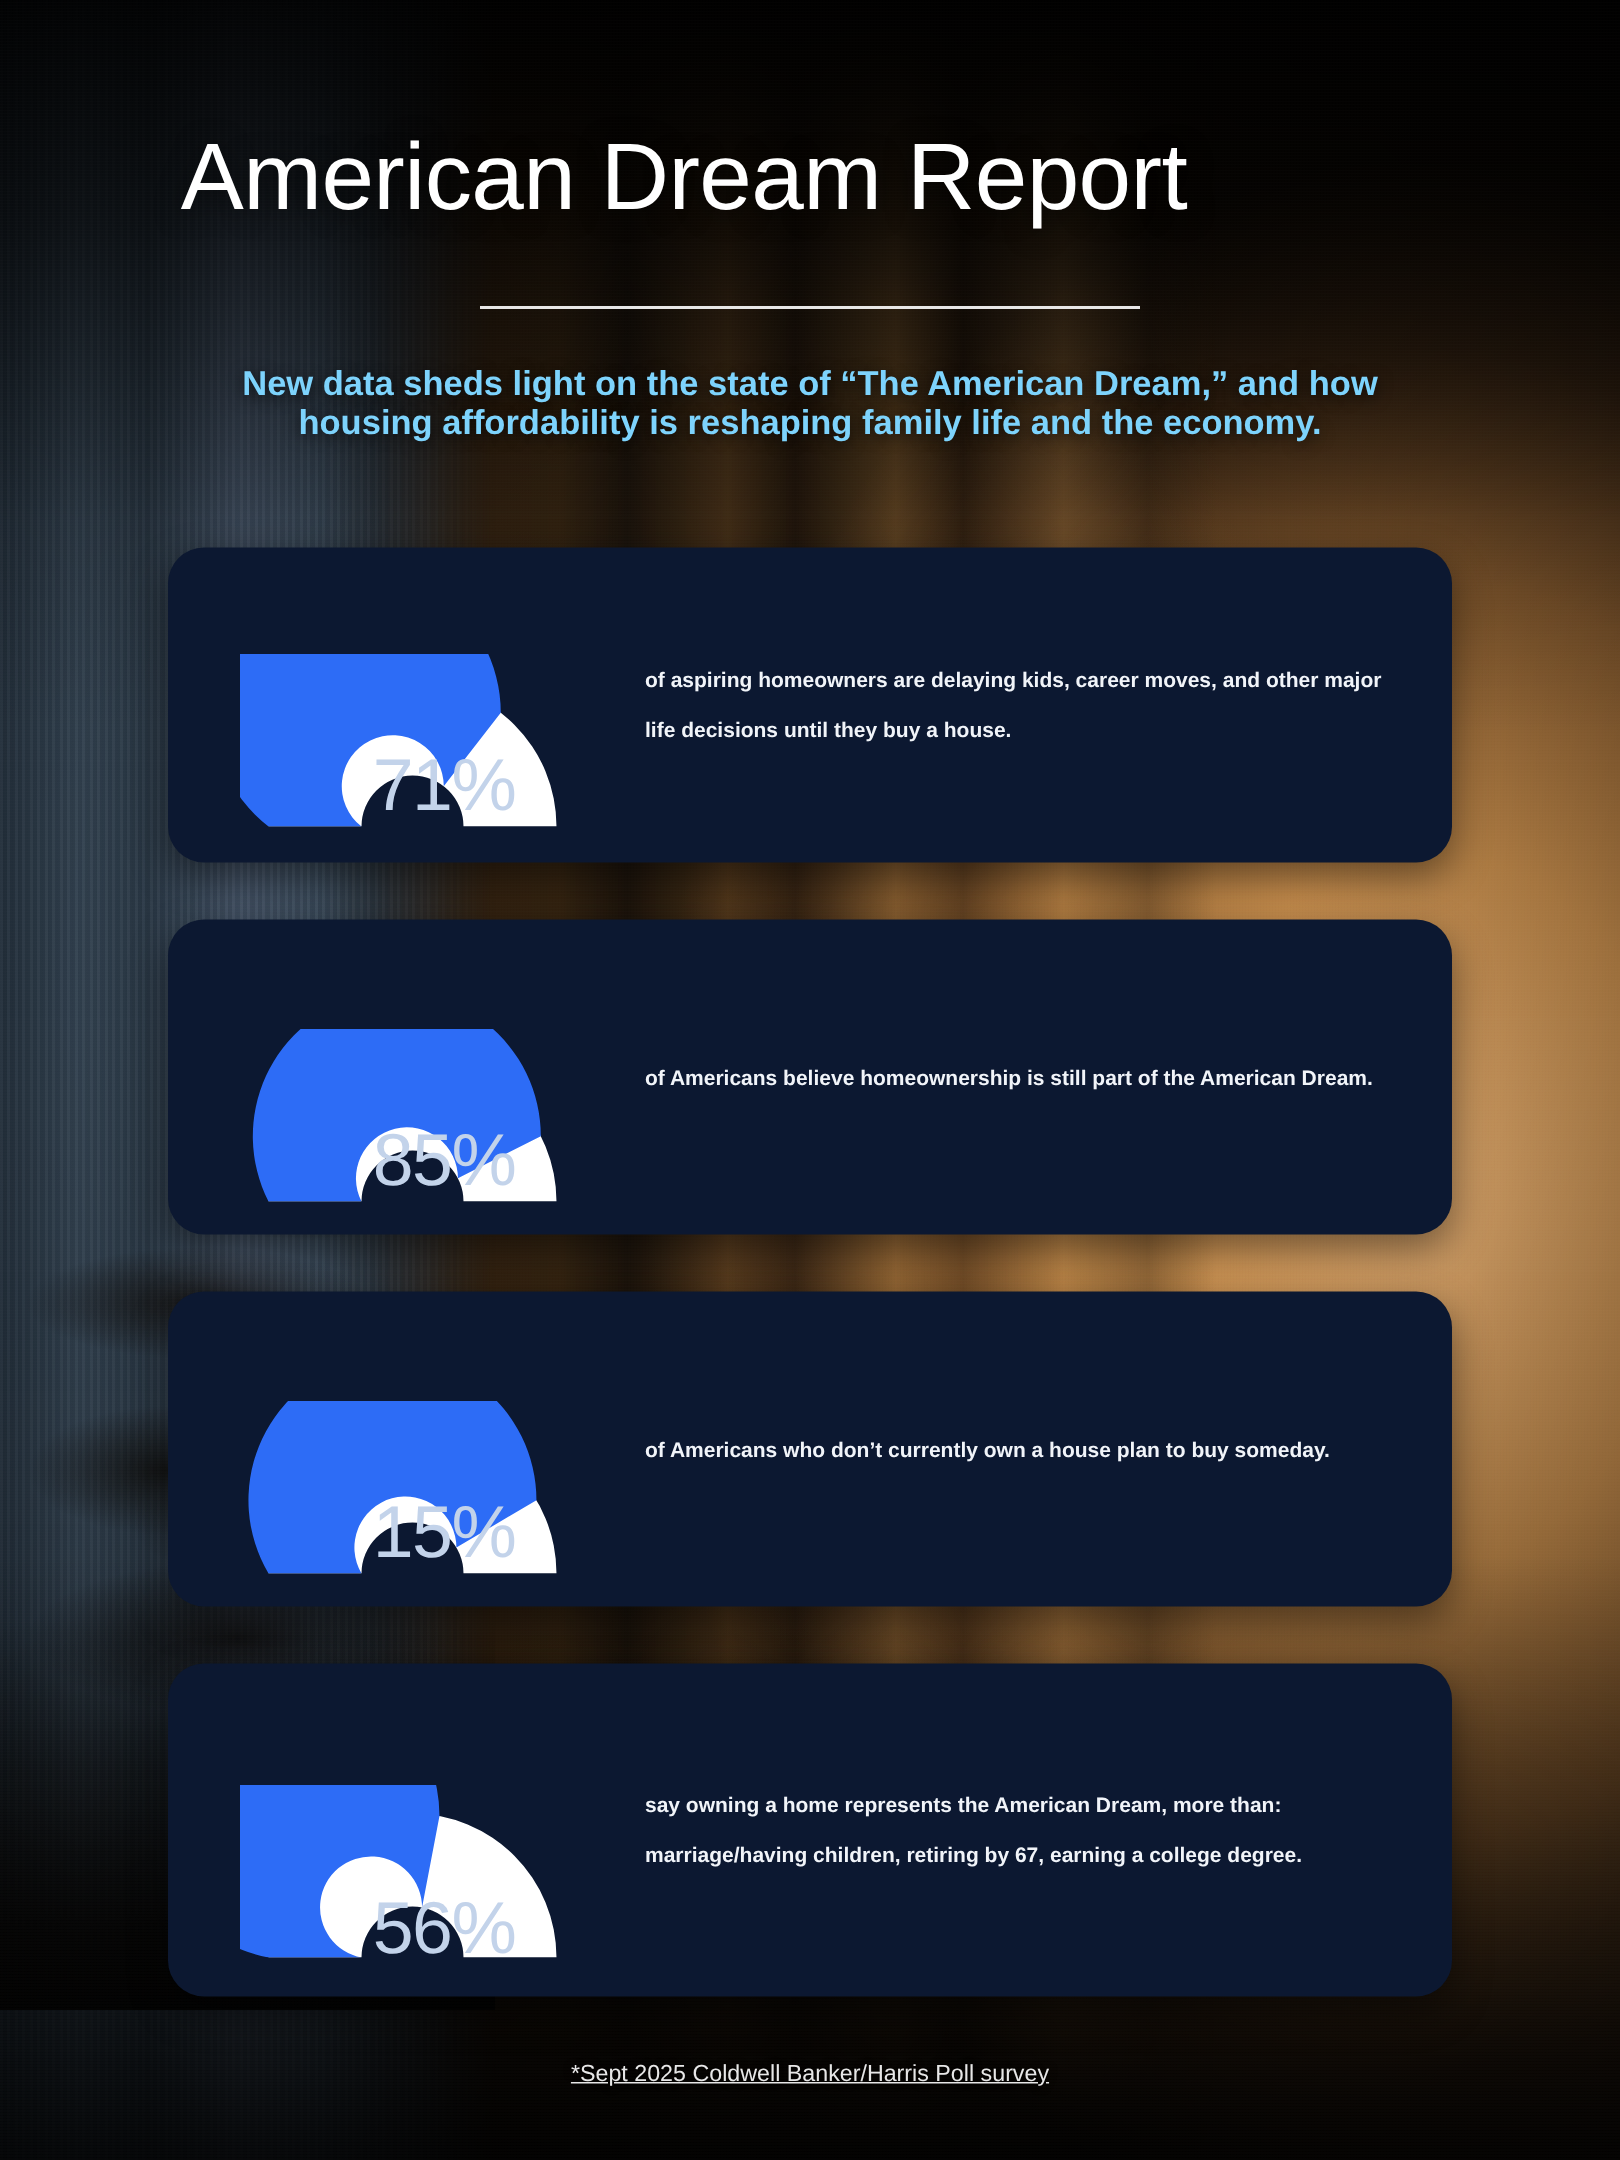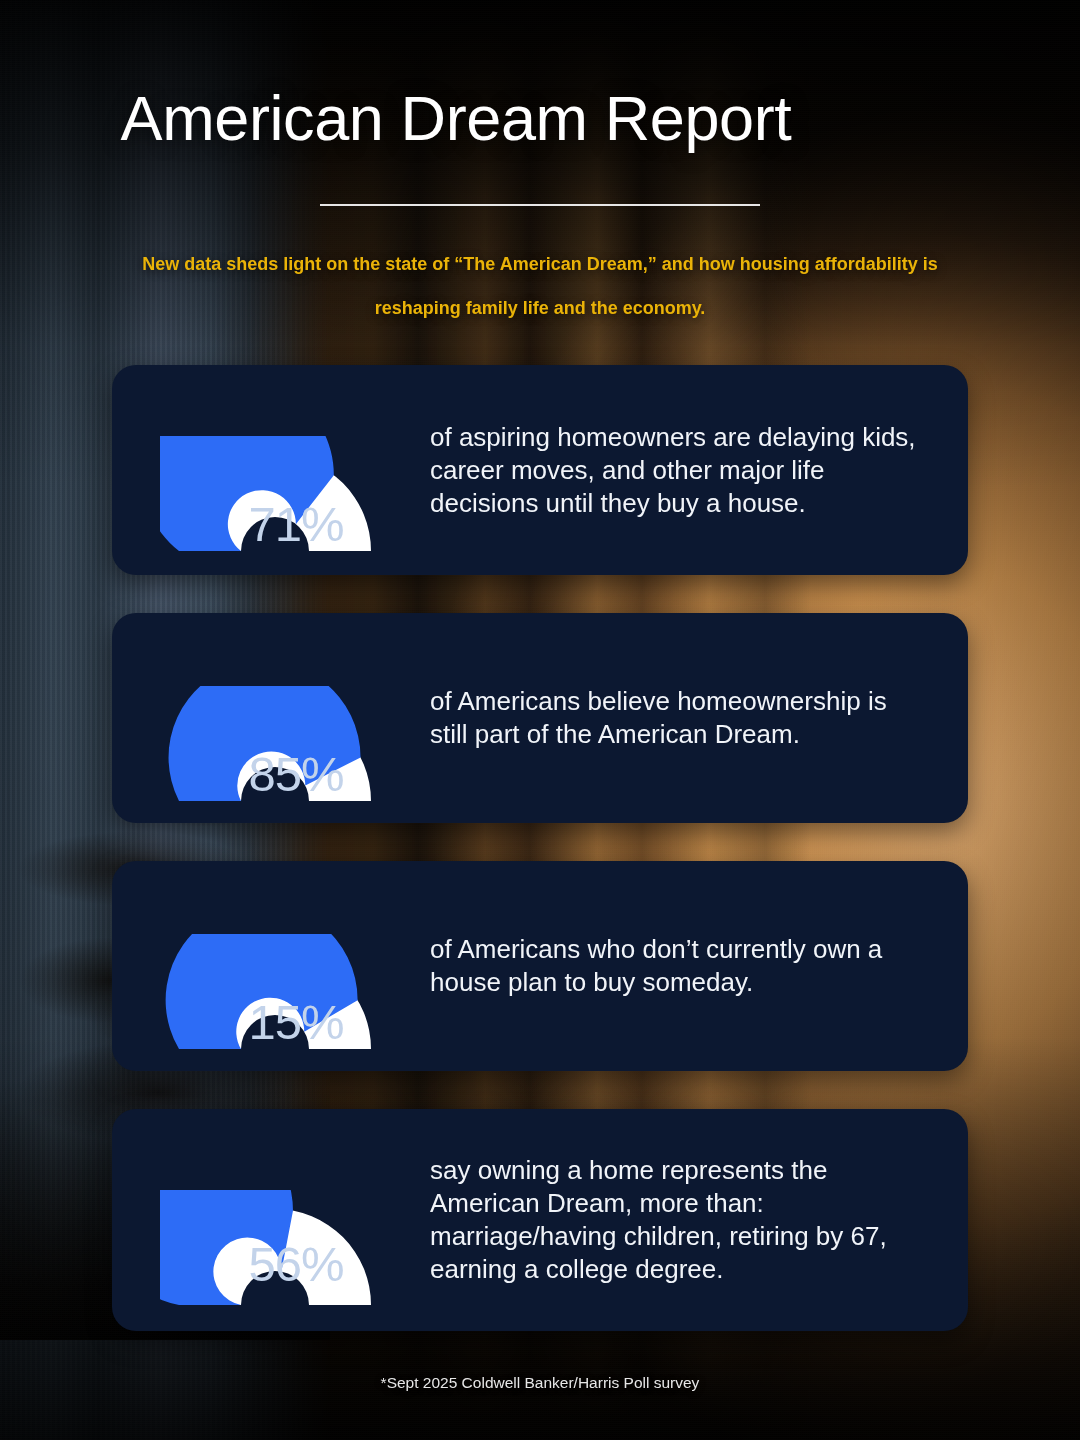--- a/index.html
+++ b/index.html
@@ -86,22 +86,22 @@
     text-align:center; color:#ffffff;
     font-size:63px; font-weight:400; letter-spacing:-0.4px;
     text-shadow:0 2px 18px rgba(0,0,0,.55);
   }
   .divider {
     position:absolute; top:204px; left:320px; width:440px; height:2px;
     background:#f2f2f2; opacity:.95;
   }
   .subtitle {
     position:absolute; top:242px; left:140px; width:800px;
-    text-align:center; color:#eab308;
-    font-size:18px; font-weight:700; line-height:44px;
+    text-align:center; color:#7dd3fc;
+    font-size:23px; font-weight:700; line-height:26px;
     text-shadow:0 2px 10px rgba(0,0,0,.6);
   }
 
   .cards { position:absolute; top:365px; left:112px; width:856px; }
 
   .card {
     position:relative;
     width:856px;
     background:#0c1831;
     border-radius:24px;
@@ -133,38 +133,39 @@
     left:0; width:230px;
     bottom:24px;
     text-align:center;
     font-size:49px; font-weight:400;
     color:#c3d3ea;
     letter-spacing:-1px;
     line-height:1;
     padding-left:42px;
   }
   .card.c1 .gauge-value { bottom:26px; }
-  .card.c4 .gauge-value { bottom:42px; }
+  .card.c4 .gauge-value { bottom:20px; }
 
   .card-text {
     flex:1 1 auto;
     color:#f1f4f9;
-    font-size:26px;
+    font-size:14px;
     line-height:33px;
-    font-weight:400;
+    font-weight:700;
     padding-right:40px;
     padding-left:20px;
   }
 
   .footnote {
     position:absolute; top:1374px; left:0; width:1080px;
     text-align:center;
     color:#e7e7e7;
     font-size:15.5px;
     text-shadow:0 1px 6px rgba(0,0,0,.7);
+    text-decoration:underline;
   }
 </style>
 </head>
 <body>
 
 <div id="bg">
   <div class="bg-layer bg-wall"></div>
   <div class="bg-layer bg-curtain"></div>
   <div class="bg-layer bg-bands"></div>
   <div class="bg-layer bg-shadow"></div>

